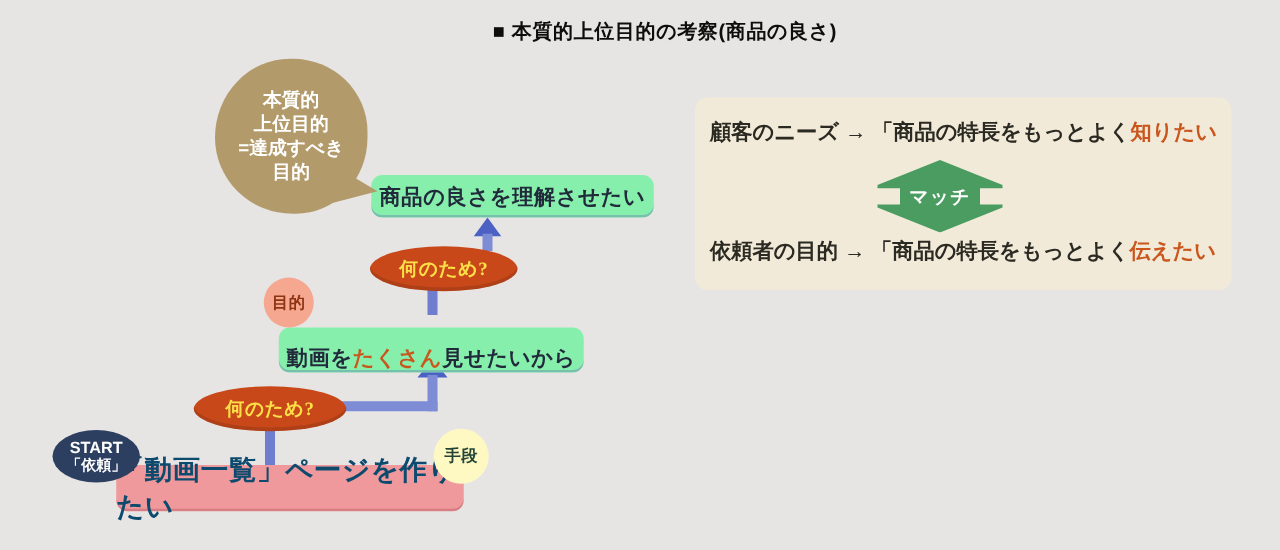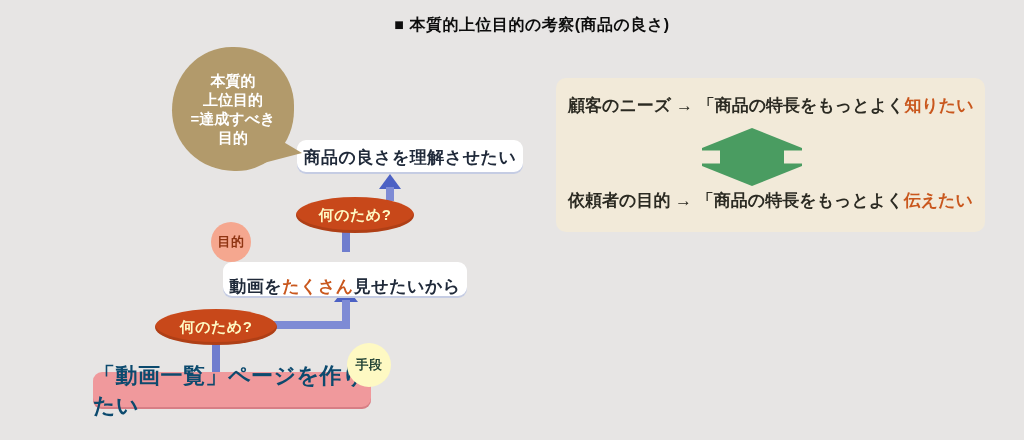--- a/index.html
+++ b/index.html
@@ -18,41 +18,42 @@
   
   .bubble{
     left:172px;top:47px;width:122px;height:124px;z-index:4;
     background:#b29a6b;border-radius:50% 50% 48% 52% / 52% 48% 50% 50%;
     display:flex;align-items:center;justify-content:center;text-align:center;
     color:#fff;font-weight:bold;font-size:15px;line-height:1.28;
   }
   .bubble-tail{left:248px;top:126px;z-index:3;}
   
   .bluebox{
-    background:#ffffff;border-radius:9px;z-index:2;
+    background:#86efac;border-radius:9px;z-index:2;
     display:flex;align-items:center;justify-content:center;
     font-size:17px;font-weight:600;color:#202a3a;letter-spacing:.5px;
     box-shadow:inset 0 -2px 0 rgba(90,110,175,.35);
   }
   .box1{left:297px;top:140px;width:226px;height:34px;}
   .box2{left:223px;top:262px;width:244px;height:36px;align-items:flex-end;}
   .pinkbox{
     left:93px;top:372px;width:278px;height:37px;z-index:2;
     background:#f0999c;border-radius:9px;
     display:flex;align-items:center;justify-content:center;
     font-size:22px;font-weight:700;color:#0c4a6e;letter-spacing:.5px;
     box-shadow:inset 0 -2px 0 rgba(190,100,110,.5);
   }
   .accent{color:#c9571d;}
   
   .why{
     background:#c8481a;border-radius:50%;z-index:5;
     display:flex;align-items:center;justify-content:center;
-    color:#fef9c3;font-weight:bold;font-size:15px;letter-spacing:.5px;
+    color:#fde047;font-weight:bold;font-size:15px;letter-spacing:.5px;
     box-shadow:inset 0 -3px 0 rgba(0,0,0,.12);
+    font-family:Liberation Serif, serif;
   }
   .why1{left:296px;top:197px;width:118px;height:36px;}
   .why2{left:155px;top:309px;width:122px;height:36px;}
   
   .badge{
     border-radius:50%;z-index:6;
     display:flex;align-items:center;justify-content:center;
     font-size:13px;font-weight:bold;letter-spacing:.5px;
   }
   .badge-purpose{left:211px;top:222px;width:40px;height:40px;background:#f5a78f;color:#8f3412;}
@@ -140,32 +141,37 @@
   <div class="abs arrow-head a2-head"></div>
   <div class="abs shaft a2-shaft-v"></div>
   <div class="abs shaft a2-shaft-h"></div>
 
   <div class="abs why why2">
     <span>何のため?</span>
   </div>
 
   <div class="abs conn c2"></div>
 
+  <div class="abs start">
+    <div class="l1">START</div>
+    <div class="l2">「依頼」</div>
+  </div>
 
   <div class="abs pinkbox">
     <span>「動画一覧」ページを作りたい</span>
   </div>
 
   <div class="abs badge badge-means">
     <span>手段</span>
   </div>
 
   <div class="abs panel">
     <div class="panel-line pl1"><span>顧客のニーズ → 「商品の特長をもっとよく</span><span class="accent">知りたい</span></div>
     <div class="match">
       <svg width="104" height="58" viewBox="0 0 104 58">
         <polygon points="52,0 102,20 102,22.5 84,22.5 84,35.5 102,35.5 102,38 52,58 2,38 2,35.5 20,35.5 20,22.5 2,22.5 2,20" fill="#4a9c61"></polygon>
       </svg>
+      <div class="match-label">マッチ</div>
     </div>
     <div class="panel-line pl2"><span>依頼者の目的 → 「商品の特長をもっとよく</span><span class="accent">伝えたい</span></div>
   </div>
 
 </div>
 
 </body></html>

